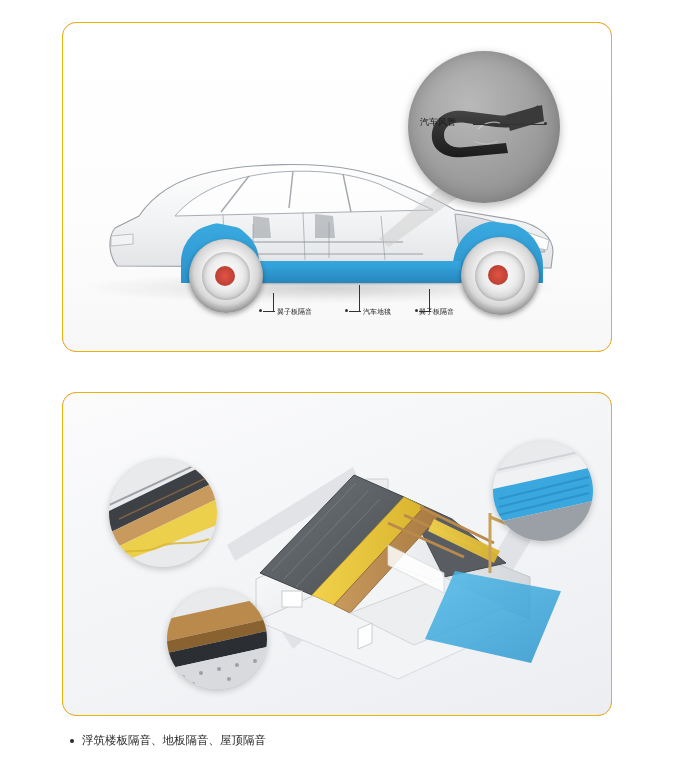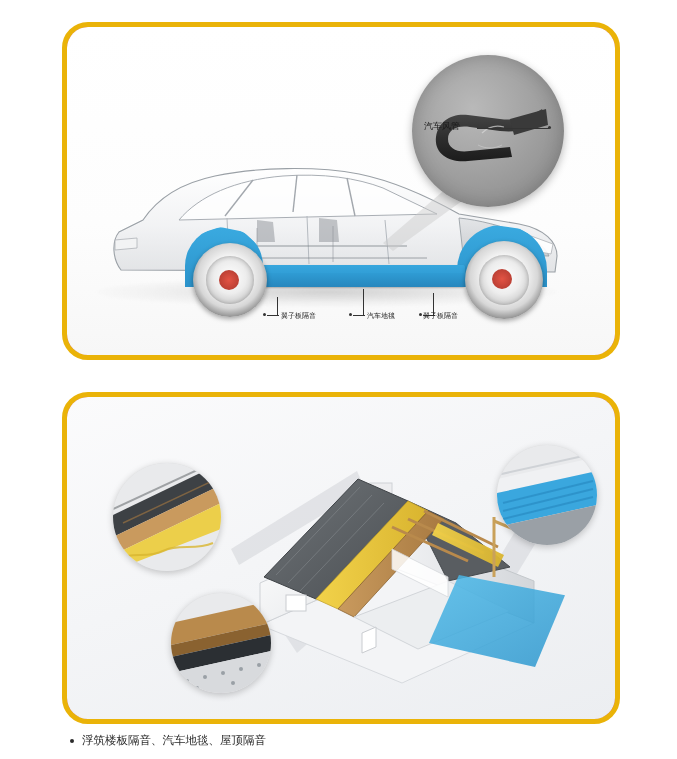--- a/index.html
+++ b/index.html
@@ -12,22 +12,22 @@
     height: 759px;
     font-family: "Liberation Sans", sans-serif;
     color: #333;
     position: relative;
     overflow: hidden;
   }
 
   
   .card {
     position: absolute;
-    border: 5px solid #eab308;
-    border-radius: 26px;
+    border: 1px solid #eab308;
+    border-radius: 14px;
     background: #c2410c;
     overflow: hidden;
   }
 
   
   #card-car {
     left: 62px;
     top: 22px;
     width: 548px;
     height: 328px;
@@ -466,14 +466,14 @@
           <path d="M0,30 L100,8" stroke="#cfd2d6" stroke-width="2"></path>
         </svg>
       </div>
     </div>
 
   </div>
 </div>
 
 <div id="bullet-line">
   <span class="dotmark"></span>
-  <span>浮筑楼板隔音、汽车地毯、屋顶隔音</span>
+  <span>浮筑楼板隔音、地板隔音、屋顶隔音</span>
 </div>
 
 </body></html>

